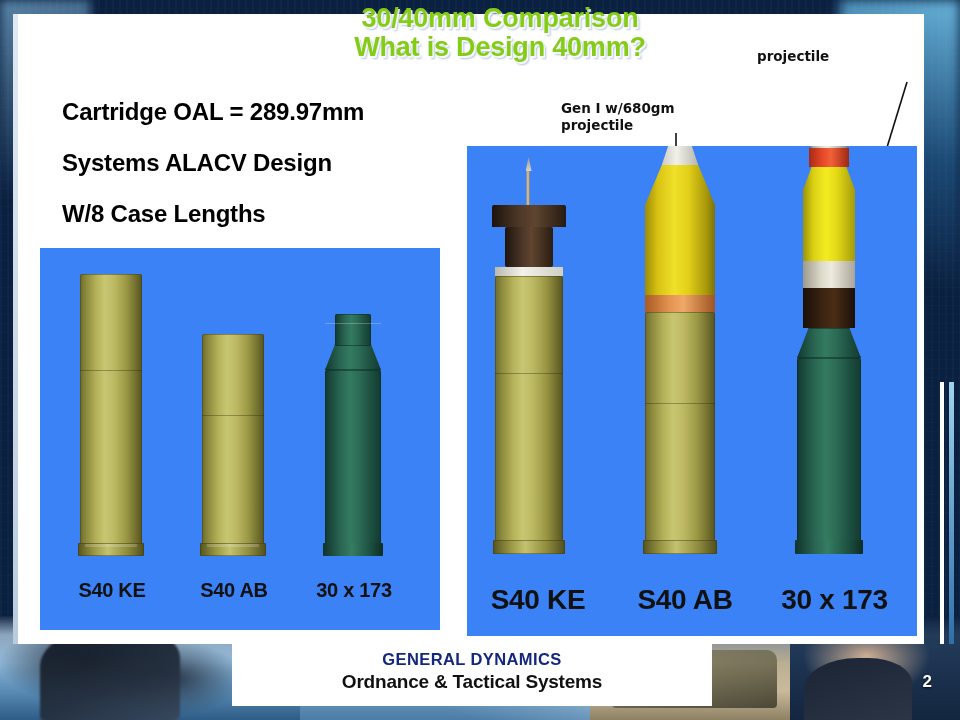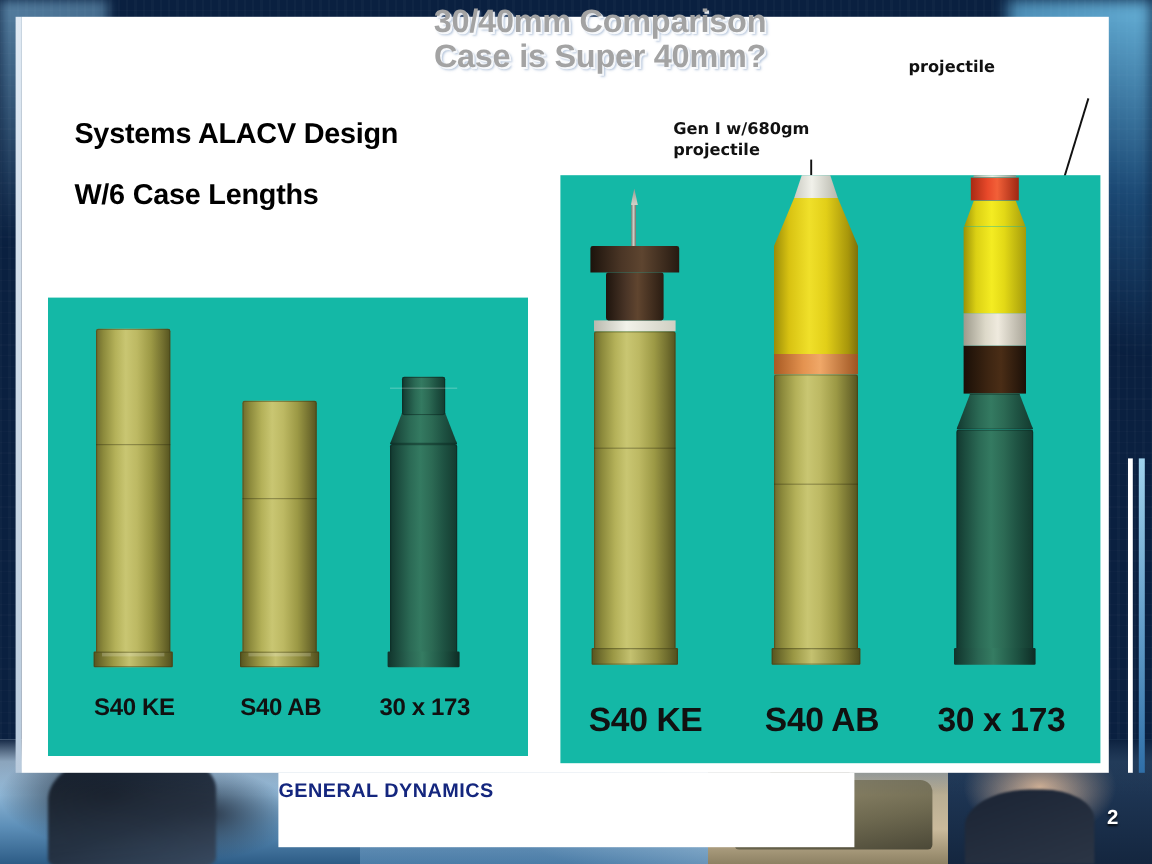--- a/index.html
+++ b/index.html
@@ -110,21 +110,21 @@
   
   .rbar1{position:absolute;right:16px;top:382px;width:4px;height:262px;background:#ffffff;}
   .rbar2{position:absolute;right:6px;top:382px;width:5px;height:262px;background:linear-gradient(180deg,#9fd2ec,#2f6fa8);}
 
   
   .title-wrap{
     position:absolute;left:300px;top:4px;width:400px;text-align:center;
     line-height:1.07;
   }
   .title-line{
-    font-size:27px;font-weight:bold;color:#a3a3a3;
+    font-size:27px;font-weight:bold;color:#84cc16;
     text-shadow:1.5px 1.5px 0 rgba(255,255,255,.85), 2.5px 2.5px 2px rgba(120,150,190,.55);
     letter-spacing:-.2px;white-space:nowrap;
   }
 
   
   .bullets{position:absolute;left:62px;top:98px;width:430px;}
   .bullet{
     font-size:24px;font-weight:bold;color:#000;
     margin-bottom:23px;white-space:nowrap;letter-spacing:-.2px;
   }
@@ -132,21 +132,21 @@
   
   .anno{
     position:absolute;font-family:"DejaVu Sans",sans-serif;
     font-size:13.5px;font-weight:bold;color:#111;line-height:1.25;
   }
   #anno-gen{left:561px;top:100px;width:160px;}
   #anno-pgu{left:757px;top:48px;width:170px;}
   .anno-arrow{position:absolute;pointer-events:none;}
 
   
-  .photo{position:absolute;background:#14b8a6;overflow:hidden;}
+  .photo{position:absolute;background:#3b82f6;overflow:hidden;}
   #photo-left{left:40px;top:248px;width:400px;height:382px;}
   #photo-right{left:467px;top:146px;width:450px;height:490px;}
 
   
   .cart{position:absolute;bottom:0;}
   .case{
     position:absolute;left:0;right:0;bottom:0;
     border-radius:2px 2px 1px 1px;
   }
   .brass{
@@ -185,21 +185,21 @@
   
   .slideno{
     position:absolute;right:28px;bottom:28px;
     color:#fff;font-size:17px;font-weight:bold;
     text-shadow:0 1px 2px rgba(0,0,0,.8);
   }
 
   
   .footer{
     position:absolute;left:232px;bottom:14px;width:480px;height:62px;
-    background:#fff;padding-top:6px;box-sizing:border-box;
+    background:#fff;text-align:center;padding-top:6px;box-sizing:border-box;
   }
   .footer-gd{font-size:16.5px;font-weight:bold;color:#14267e;letter-spacing:.4px;}
   .footer-ots{font-size:19px;font-weight:bold;color:#111;letter-spacing:-.2px;margin-top:2px;}
 </style>
 </head>
 <body>
 
 <div id="slide">
 
   <div class="bg-base"></div>
@@ -215,26 +215,27 @@
     <div class="collage-fade"></div>
   </div>
 
   <div class="card-shadowline"></div>
   <div class="card"></div>
   <div class="rbar1"></div>
   <div class="rbar2"></div>
 
   <div class="title-wrap">
     <div class="title-line">30/40mm Comparison</div>
-    <div class="title-line">Case is Super 40mm?</div>
+    <div class="title-line">What is Design 40mm?</div>
   </div>
 
   <div class="bullets">
+    <div class="bullet">Cartridge OAL = 289.97mm</div>
     <div class="bullet">Systems ALACV Design</div>
-    <div class="bullet">W/6 Case Lengths</div>
+    <div class="bullet">W/8 Case Lengths</div>
   </div>
 
   <div class="anno" id="anno-gen">
     <div>Gen I w/680gm</div>
     <div>projectile</div>
   </div>
   <div class="anno" id="anno-pgu">
     <div>projectile</div>
   </div>
 
@@ -326,17 +327,18 @@
       <div class="band" style="left:18%;right:18%;height:48px;bottom:406px;background:linear-gradient(90deg,#8f8f84,#ccccc0 25%,#eeeee2 45%,#bfbfb3 70%,#7f7f75 100%);clip-path:polygon(6% 100%,94% 100%,62% 16%,50% 0,38% 16%);"></div>
     </div>
 
     <div class="photo-label" style="left:6px;bottom:20px;width:130px;font-size:28px;">S40 KE</div>
     <div class="photo-label" style="left:148px;bottom:20px;width:140px;font-size:28px;">S40 AB</div>
     <div class="photo-label" style="left:290px;bottom:20px;width:155px;font-size:28px;">30 x 173</div>
   </div>
 
   <div class="footer">
     <div class="footer-gd">GENERAL DYNAMICS</div>
+    <div class="footer-ots">Ordnance &amp; Tactical Systems</div>
   </div>
 
   <div class="slideno">2</div>
 
 </div>
 
 </body></html>

